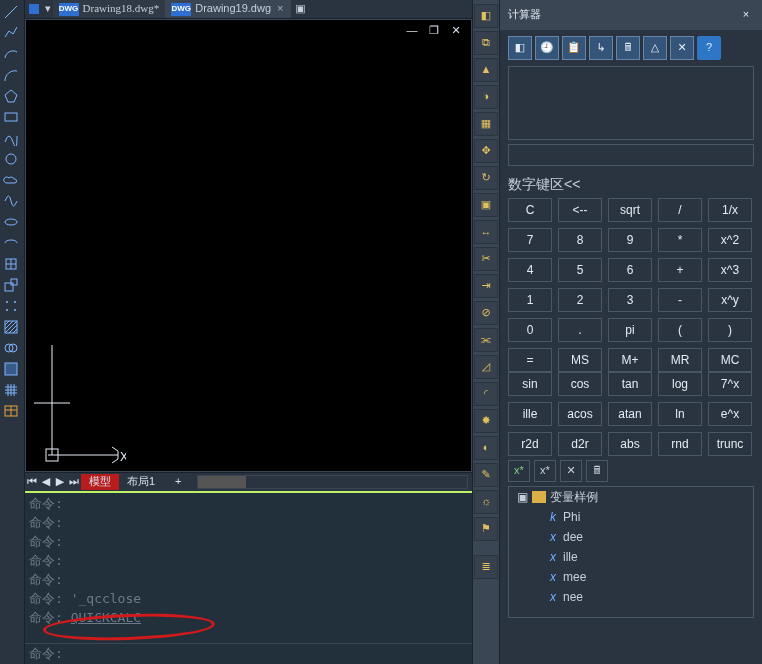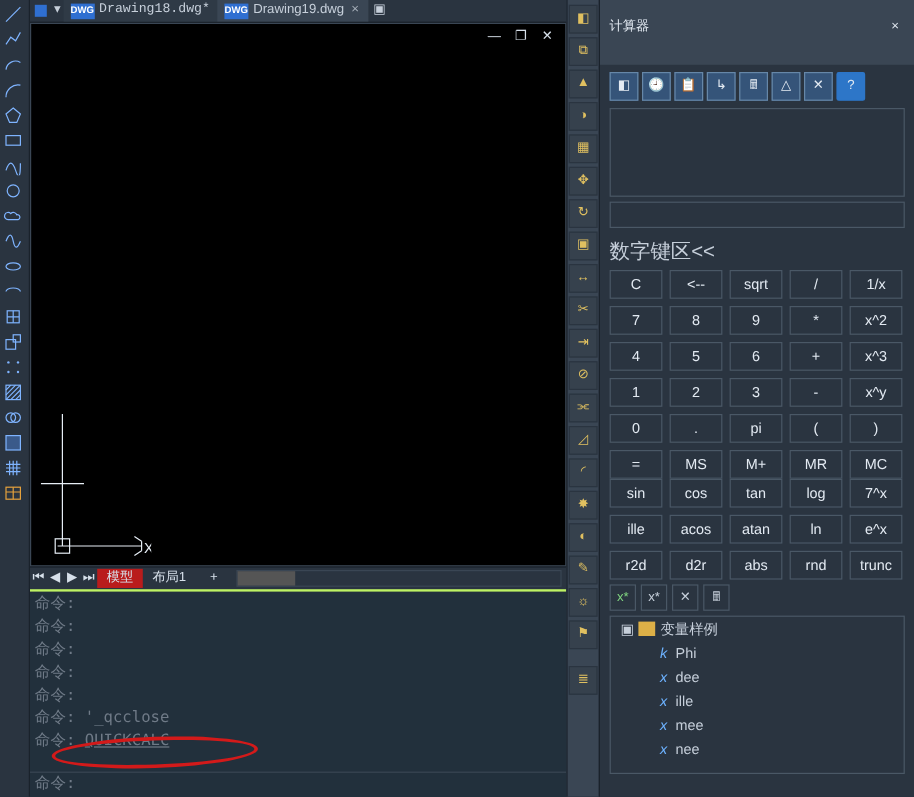--- a/index.html
+++ b/index.html
@@ -39,30 +39,30 @@
   .cmds .highlight{text-decoration-line:underline}
   .ellipse{position:absolute;left:18px;bottom:3px;width:166px;height:20px;border:3px solid #d31a1a;border-radius:50%;transform:rotate(-2deg);pointer-events:none}
   .cmdline{height:20px;border-top:1px solid #3a4654;padding:0 4px;font:13px/20px Consolas,monospace;color:#6f7a87}
   .cmdline input{background:transparent;border:0;color:#c6cfda;font:13px Consolas,monospace;outline:none;width:70%}
   
   .rtool{width:26px;background:#3a4654;display:flex;flex-direction:column;align-items:center;padding-top:4px;gap:3px;border-left:1px solid #1a222b}
   .rtool .rb{width:22px;height:22px;border:1px solid #2a3440;display:flex;align-items:center;justify-content:center;color:#e0c060;background:#36414d}
   .rtool .sep{height:8px}
   
   .calc{width:262px;background:#2a3440;border-left:1px solid #1a222b;display:flex;flex-direction:column}
-  .calc-hd{display:flex;align-items:flex-start;height:22px;background:#3a4654;padding:16px 8px;color:#e3eaf2}
+  .calc-hd{display:flex;align-items:center;height:22px;background:#3a4654;padding:4px 8px;color:#e3eaf2}
   .calc-hd .ttl{flex:1}
   .calc-hd .cx{width:16px;text-align:center}
   .calc-bar{display:flex;gap:3px;padding:6px 8px}
   .calc-bar .cb{width:22px;height:22px;border:1px solid #6687a8;display:flex;align-items:center;justify-content:center;color:#e3eaf2;font-size:11px;background:#355479}
   .calc-bar .cb.help{background:#2d76c8;border-color:#2d76c8;border-radius:2px}
   .disp{margin:0 8px 4px;height:72px;border:1px solid #4a5866;background:#2a3440}
   .row{display:flex;align-items:center;margin:0 8px 4px}
   .row input{flex:1;height:20px;background:#2a3440;border:1px solid #4a5866;color:#c6cfda;padding:0 4px;font:12px Arial}
-  .grp{padding:2px 8px;color:#c6cfda;font-size:17px}
+  .grp{padding:2px 8px;color:#c6cfda;font-size:14px}
   .grp .gt{margin:4px 0 3px}
   .pad{display:grid;grid-template-columns:repeat(5,44px);gap:6px;padding:0 8px}
   .key{height:22px;border:1px solid #4a5866;background:#2a3440;color:#e3eaf2;display:flex;align-items:center;justify-content:center;font-size:12px}
   .vars{padding:4px 8px 0}
   .varbar{display:flex;gap:4px;margin-bottom:4px}
   .varbar .vb{width:20px;height:20px;border:1px solid #4a5866;display:flex;align-items:center;justify-content:center;font-size:11px}
   .tree{border:1px solid #4a5866;background:#2a3440;height:130px;color:#c6cfda;font-size:12px;overflow:hidden;position:relative}
   .tree .node{display:flex;align-items:center;height:20px;gap:4px;padding-left:8px}
   .tree .fld{width:14px;height:12px;background:#ddb047}
   .tree .k{color:#6db2ff;font-style:italic;width:12px;text-align:center}
@@ -185,21 +185,21 @@
       </div>
   </div>
 
   <div class="center">
 
     <div class="tabs">
       <span class="tab-marker"></span>
       <span style="color:#c6cfda;padding:0 2px">▾</span>
       <div class="tab inactive">
         <span class="dwg">DWG</span>
-        <span style="font-family:Liberation Mono, monospace">Drawing18.dwg*</span>
+        <span style="font-family:Liberation Serif, serif">Drawing18.dwg*</span>
       </div>
       <div class="tab active">
         <span class="dwg">DWG</span>
         <span style="font-family:Liberation Sans, sans-serif">Drawing19.dwg</span>
         <span class="x">×</span>
       </div>
       <div class="addtab">▣</div>
     </div>
 
     <div class="draw">

